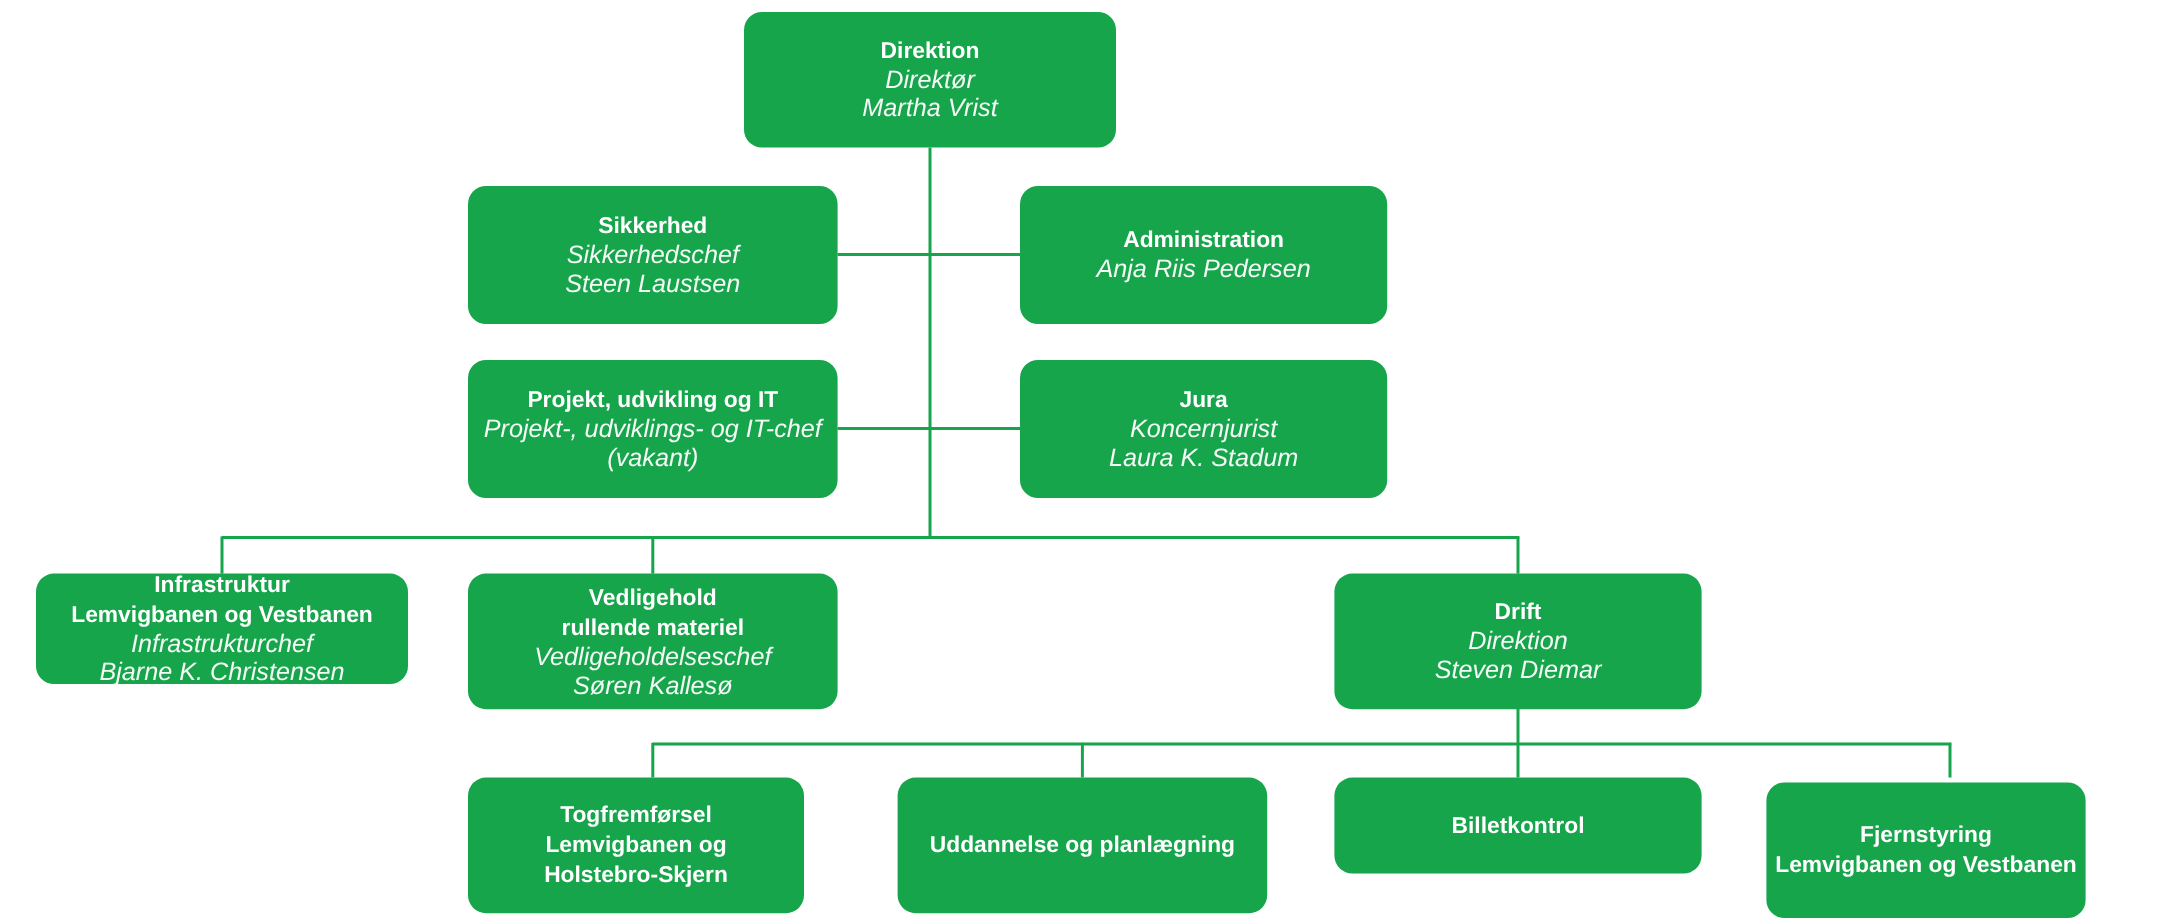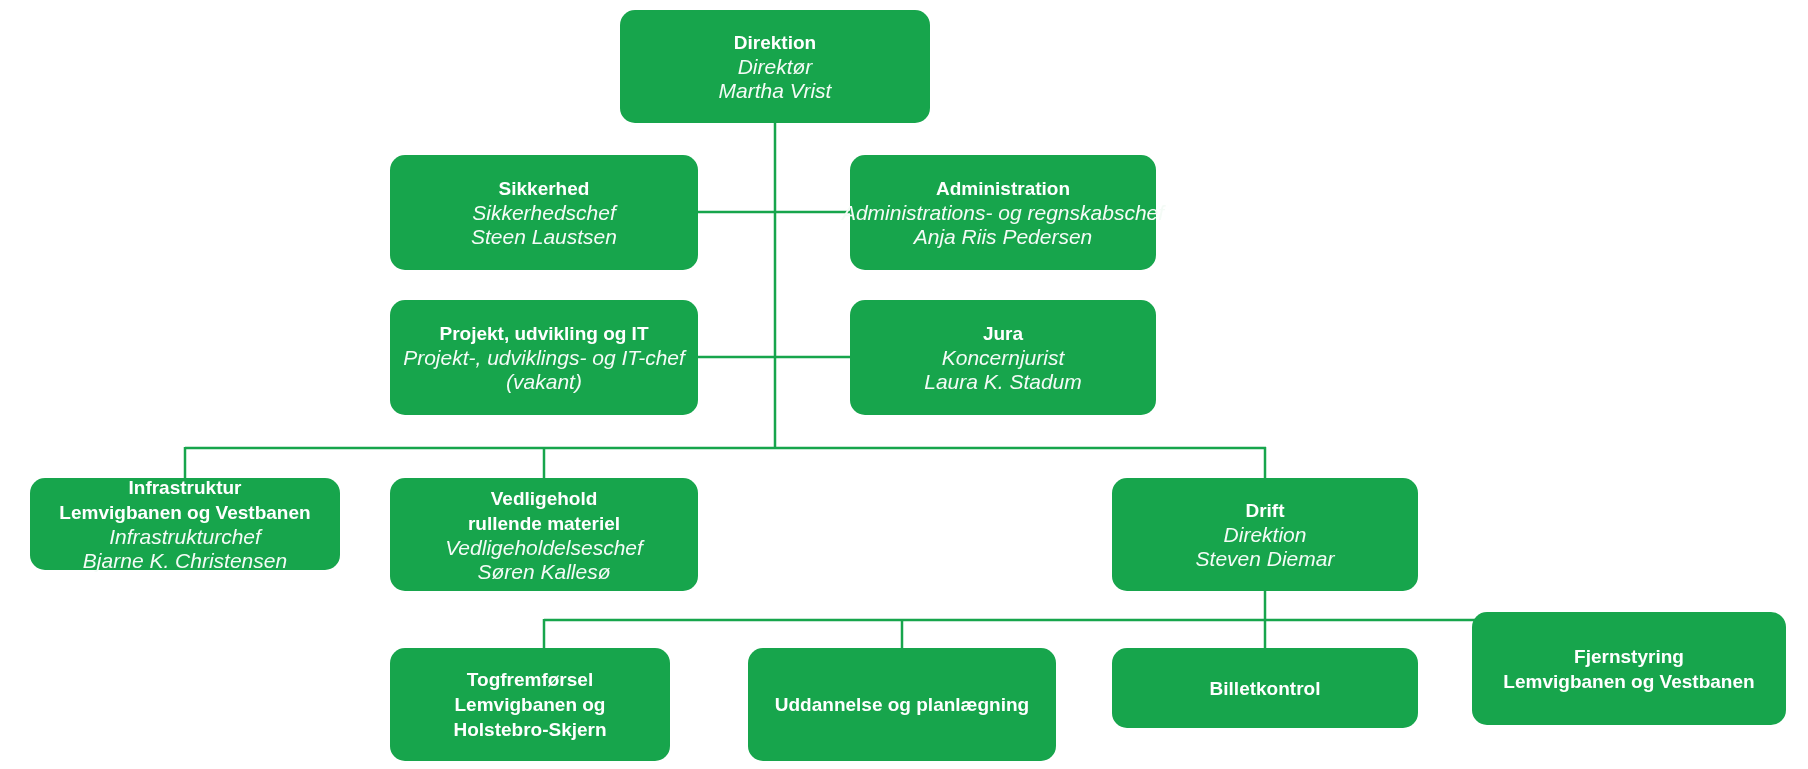--- a/index.html
+++ b/index.html
@@ -87,21 +87,20 @@
         <div class="subtitle-line">Direktør</div>
         <div class="subtitle-line">Martha Vrist</div>
       </div>
       <div class="node" style="left: 390px; top: 155px; width: 308px; height: 115px;">
         <div class="title-line">Sikkerhed</div>
         <div class="subtitle-line">Sikkerhedschef</div>
         <div class="subtitle-line">Steen Laustsen</div>
       </div>
       <div class="node" style="left: 850px; top: 155px; width: 306px; height: 115px;">
         <div class="title-line">Administration</div>
-        <div class="subtitle-line">Administrations- og regnskabschef</div>
         <div class="subtitle-line">Anja Riis Pedersen</div>
       </div>
       <div class="node" style="left: 390px; top: 300px; width: 308px; height: 115px;">
         <div class="title-line">Projekt, udvikling og IT</div>
         <div class="subtitle-line">Projekt-, udviklings- og IT-chef</div>
         <div class="subtitle-line">(vakant)</div>
       </div>
       <div class="node" style="left: 850px; top: 300px; width: 306px; height: 115px;">
         <div class="title-line">Jura</div>
         <div class="subtitle-line">Koncernjurist</div>
@@ -128,19 +127,19 @@
         <div class="title-line">Togfremførsel</div>
         <div class="title-line">Lemvigbanen og</div>
         <div class="title-line">Holstebro-Skjern</div>
       </div>
       <div class="node" style="left: 748px; top: 648px; width: 308px; height: 113px;">
         <div class="title-line">Uddannelse og planlægning</div>
       </div>
       <div class="node" style="left: 1112px; top: 648px; width: 306px; height: 80px;">
         <div class="title-line">Billetkontrol</div>
       </div>
-      <div class="node" style="left: 1472px; top: 612px; width: 314px; height: 113px;">
+      <div class="node" style="left: 1472px; top: 652px; width: 266px; height: 113px;">
         <div class="title-line">Fjernstyring</div>
         <div class="title-line">Lemvigbanen og Vestbanen</div>
       </div>
     </div>
 
 </div>
 
 </body></html>

